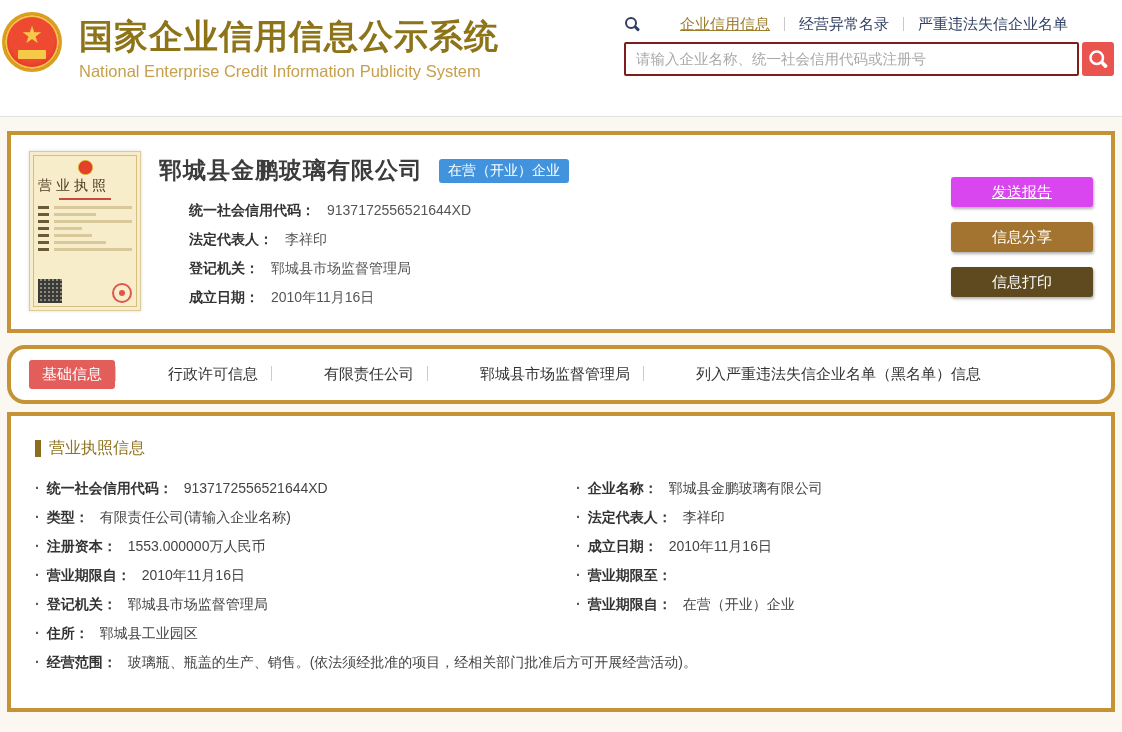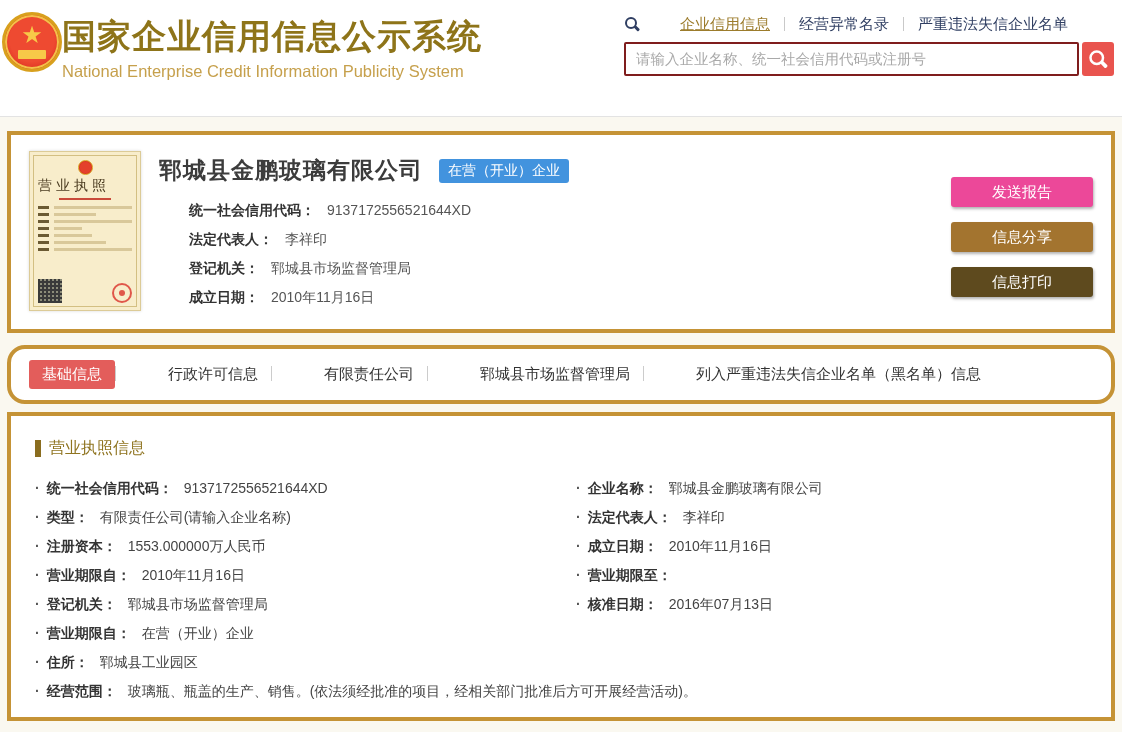--- a/index.html
+++ b/index.html
@@ -10,21 +10,21 @@
   
   .site-header { position:relative; height:117px; background:#fff; border-bottom:1px solid #e3e3e3; }
   .brand { display:flex; align-items:flex-start; padding:8px 0 0 2px; }
   .emblem { position:relative; width:60px; height:60px; margin-top:4px; border-radius:50%;
     background:radial-gradient(circle at 50% 45%, #ee4a31 0 55%, #cf1d15 100%);
     border:3px solid #d8a01d; box-shadow:inset 0 0 0 2px #f3c24a;
     display:flex; align-items:center; justify-content:center; flex:0 0 auto; }
   .emblem-star { color:#f7c948; font-size:24px; line-height:1; margin-top:-14px; }
   .emblem::after { content:""; position:absolute; left:50%; bottom:10px; transform:translateX(-50%);
     width:28px; height:9px; background:#f7c948; border-radius:1px; }
-  .titles { margin-left:0; padding-top:6px; }
+  .titles { margin-left:17px; padding-top:6px; }
   .title-cn { font-size:34px; font-weight:bold; letter-spacing:1px; color:var(--title-gold); }
   .title-en { font-size:16.5px; color:var(--subtitle-gold); margin-top:2px; }
 
   .search-area { position:absolute; top:13px; right:8px; width:490px; }
   .search-tabs { display:flex; align-items:center; font-size:15px; height:22px;gap:32px; }
   .search-tab-list { display:flex; align-items:center; margin-left:8px; }
   .search-tab a { color:var(--navy); text-decoration:none; cursor:pointer; }
   .search-tab.active a { color:var(--link-gold); text-decoration:underline; }
   .search-tab + .search-tab::before { content:""; display:inline-block; width:1px; height:14px;
     background:#c9c9c9; margin:0 14px; vertical-align:-2px; }
@@ -191,21 +191,21 @@
           <li class="sfield"><b>法定代表人：</b><span>李祥印</span></li>
 
           <li class="sfield"><b>登记机关：</b><span>郓城县市场监督管理局</span></li>
 
           <li class="sfield"><b>成立日期：</b><span>2010年11月16日</span></li>
         </ul>
     </div>
 
     <div class="summary-actions">
 
-        <button class="action-btn" style="background: #ec4899;">发送报告</button>
+        <button class="action-btn" style="background: #d946ef; text-decoration: underline;">发送报告</button>
 
         <button class="action-btn" style="background: rgb(163, 116, 47);">信息分享</button>
 
         <button class="action-btn" style="background: rgb(94, 74, 30);">信息打印</button>
       </div>
   </section>
 
   <section class="card tabs-card">
     <ul class="info-tabs">
 
@@ -257,23 +257,20 @@
         </li>
 
         <li class="dfield span-right">
           <span class="dot"></span><b>营业期限至：</b><span class="dval"></span>
         </li>
 
         <li class="dfield span-left">
           <span class="dot"></span><b>登记机关：</b><span class="dval">郓城县市场监督管理局</span>
         </li>
 
-        <li class="dfield span-right">
-          <span class="dot"></span><b>核准日期：</b><span class="dval">2016年07月13日</span>
-        </li>
 
         <li class="dfield span-left">
           <span class="dot"></span><b>营业期限自：</b><span class="dval">在营（开业）企业</span>
         </li>
 
         <li class="dfield span-full">
           <span class="dot"></span><b>住所：</b><span class="dval">郓城县工业园区</span>
         </li>
 
         <li class="dfield span-full">

